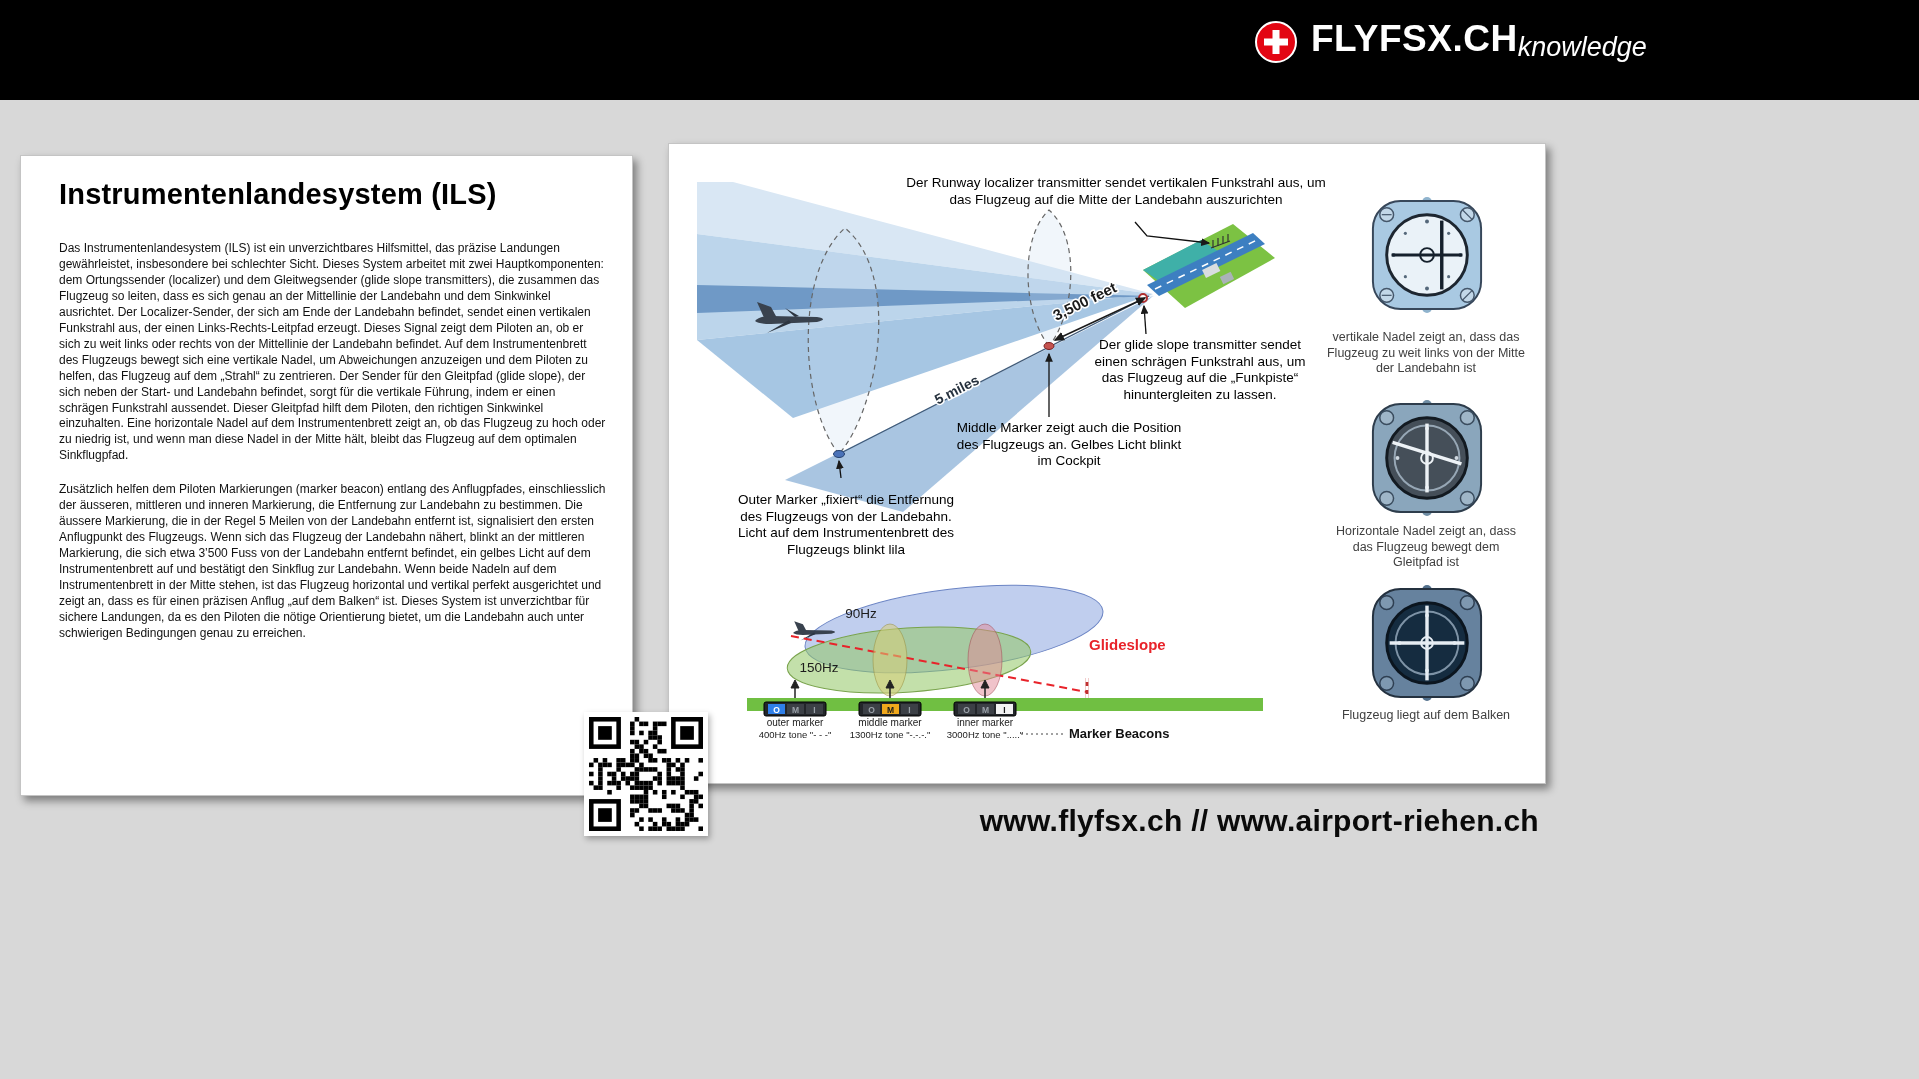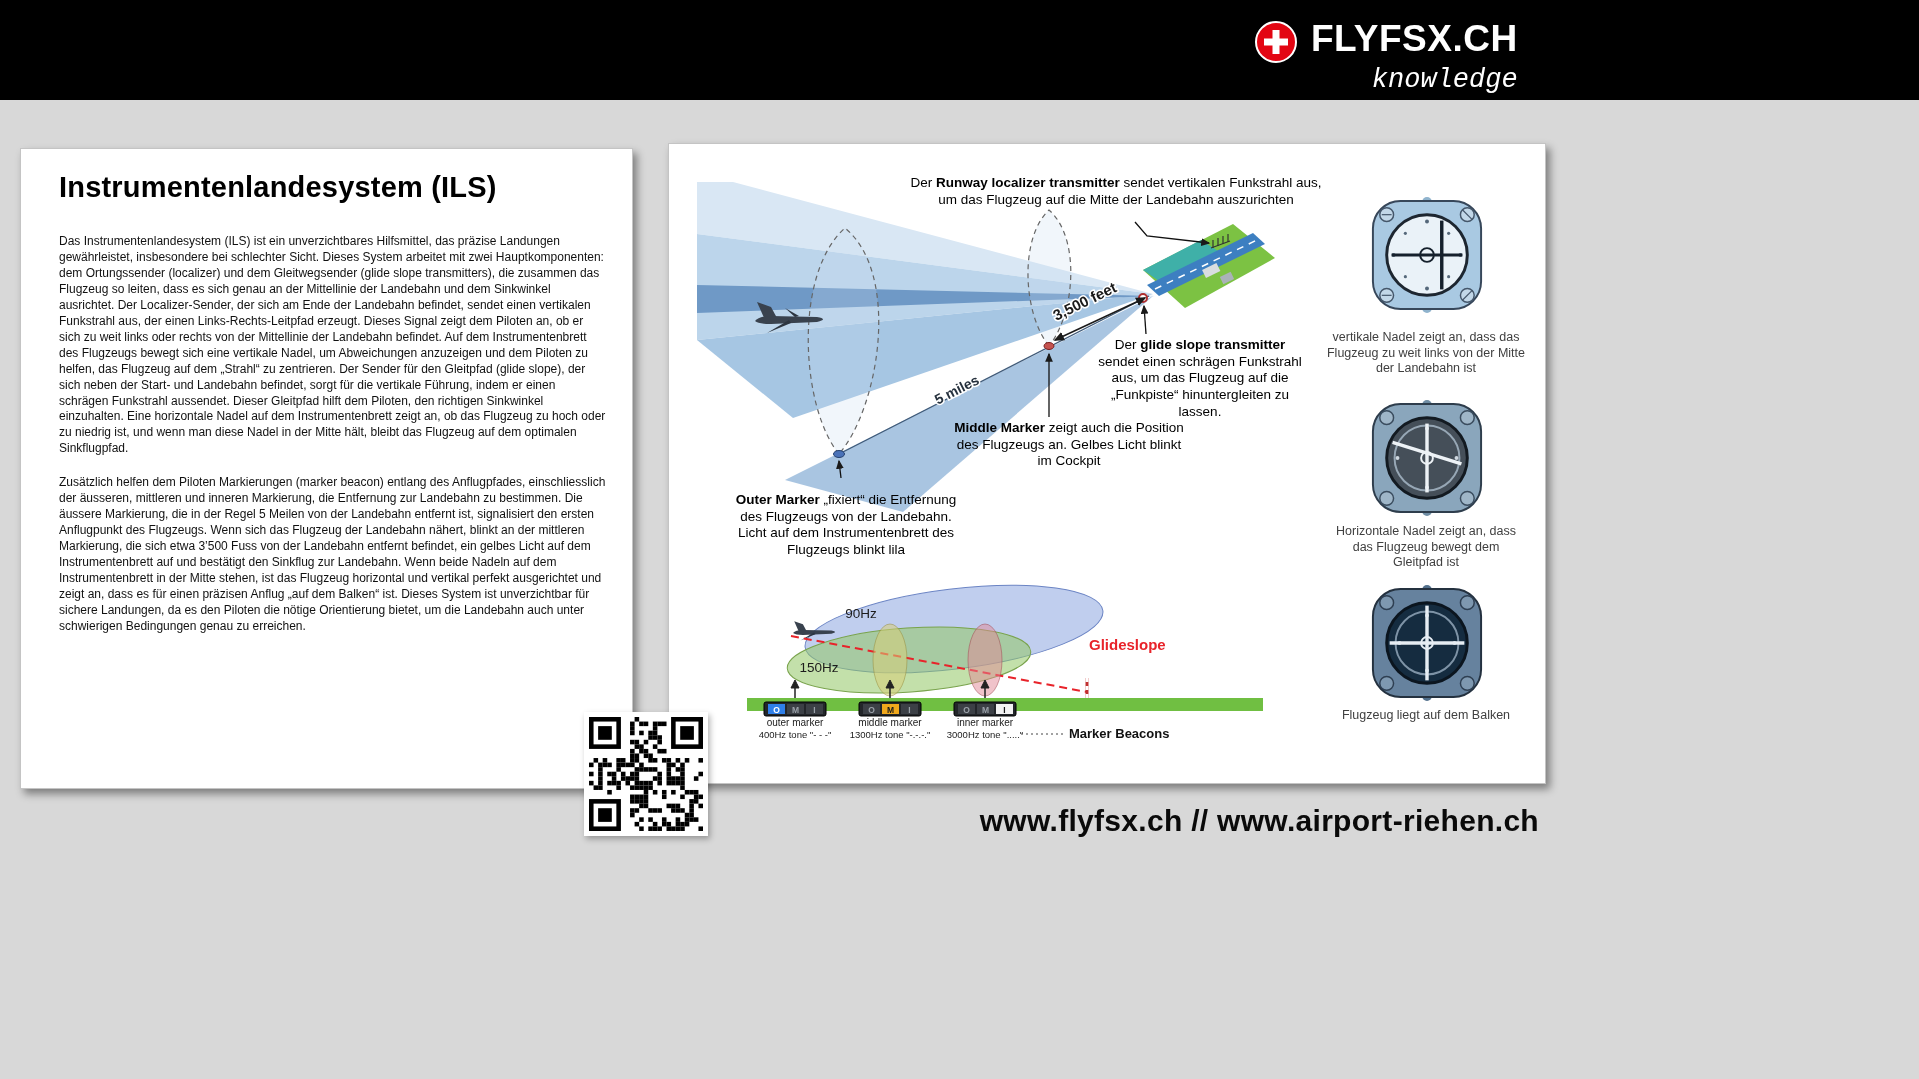--- a/index.html
+++ b/index.html
@@ -1,29 +1,29 @@
 <!DOCTYPE html>
 <html><head>
 <meta charset="utf-8">
 <style>
   *{margin:0;padding:0;box-sizing:border-box}
   html,body{width:1919px;height:1079px}
   body{background:#d8d8d8;font-family:"Liberation Sans",sans-serif;position:relative;overflow:hidden}
   .topbar{position:absolute;left:0;top:0;width:1919px;height:100px;background:#000}
   .logo{position:absolute;left:1254px;top:20px;display:flex;align-items:flex-start;gap:13px}
-  .brand-block{display:flex;flex-direction:column;align-items:flex-end}
+  .brand-block{display:flex;flex-direction:row;}
   .brand{color:#fff;font-size:37px;font-weight:bold;letter-spacing:.5px;line-height:1.05}
-  .tagline{color:#fff;font-family:Liberation Mono, monospace;font-style:italic;font-size:27px;line-height:1;margin-top:8px}
+  .tagline{color:#fff;font-family:Liberation Sans, sans-serif;font-style:italic;font-size:27px;line-height:1;margin-top:14px}
   .card{position:absolute;background:#fff;box-shadow:4px 5px 8px rgba(0,0,0,.42);border:1px solid #c4c4c4}
-  .card-left{left:20px;top:148px;width:613px;height:641px;padding:22px 26px 0 38px}
+  .card-left{left:20px;top:155px;width:613px;height:641px;padding:22px 26px 0 38px}
   .card-right{left:668px;top:143px;width:878px;height:641px}
   .title{font-size:29px;font-weight:bold;color:#000;margin-bottom:30px;letter-spacing:.2px}
   .para{font-size:12px;line-height:1.33;color:#111;margin-bottom:18px;max-width:549px;text-align:left}
   .ann{position:absolute;font-size:13.5px;line-height:1.24;text-align:center;color:#000;z-index:3}
-  .ann b{font-weight:bold}
+  .ann b{font-weight:normal}
   .top-svg{position:absolute;left:28px;top:38px;z-index:1}
   .low-svg{position:absolute;left:70px;top:430px;z-index:1}
   .inst{position:absolute;left:699px;width:118px;height:118px;z-index:2}
   .cap{position:absolute;left:657px;width:200px;font-size:12.5px;line-height:1.25;text-align:center;color:#404040;z-index:2}
   .footer{position:absolute;right:380px;top:804px;font-size:30px;font-weight:bold;color:#0a0a0a;letter-spacing:.3px}
   .qr{position:absolute;left:584px;top:712px;width:124px;height:124px;background:#fff;padding:5px;z-index:5;box-shadow:2px 3px 6px rgba(0,0,0,.3)}
   svg text{font-family:"Liberation Sans",sans-serif}
   .dist{font-size:15px;font-weight:bold;fill:#1a1a1a;stroke:#fff;stroke-width:3px;paint-order:stroke}
   .dist2{font-size:14px;font-weight:bold;fill:#26313d;stroke:#fff;stroke-width:3px;paint-order:stroke}
   .hz{font-size:13.5px;fill:#1c1c1c}

